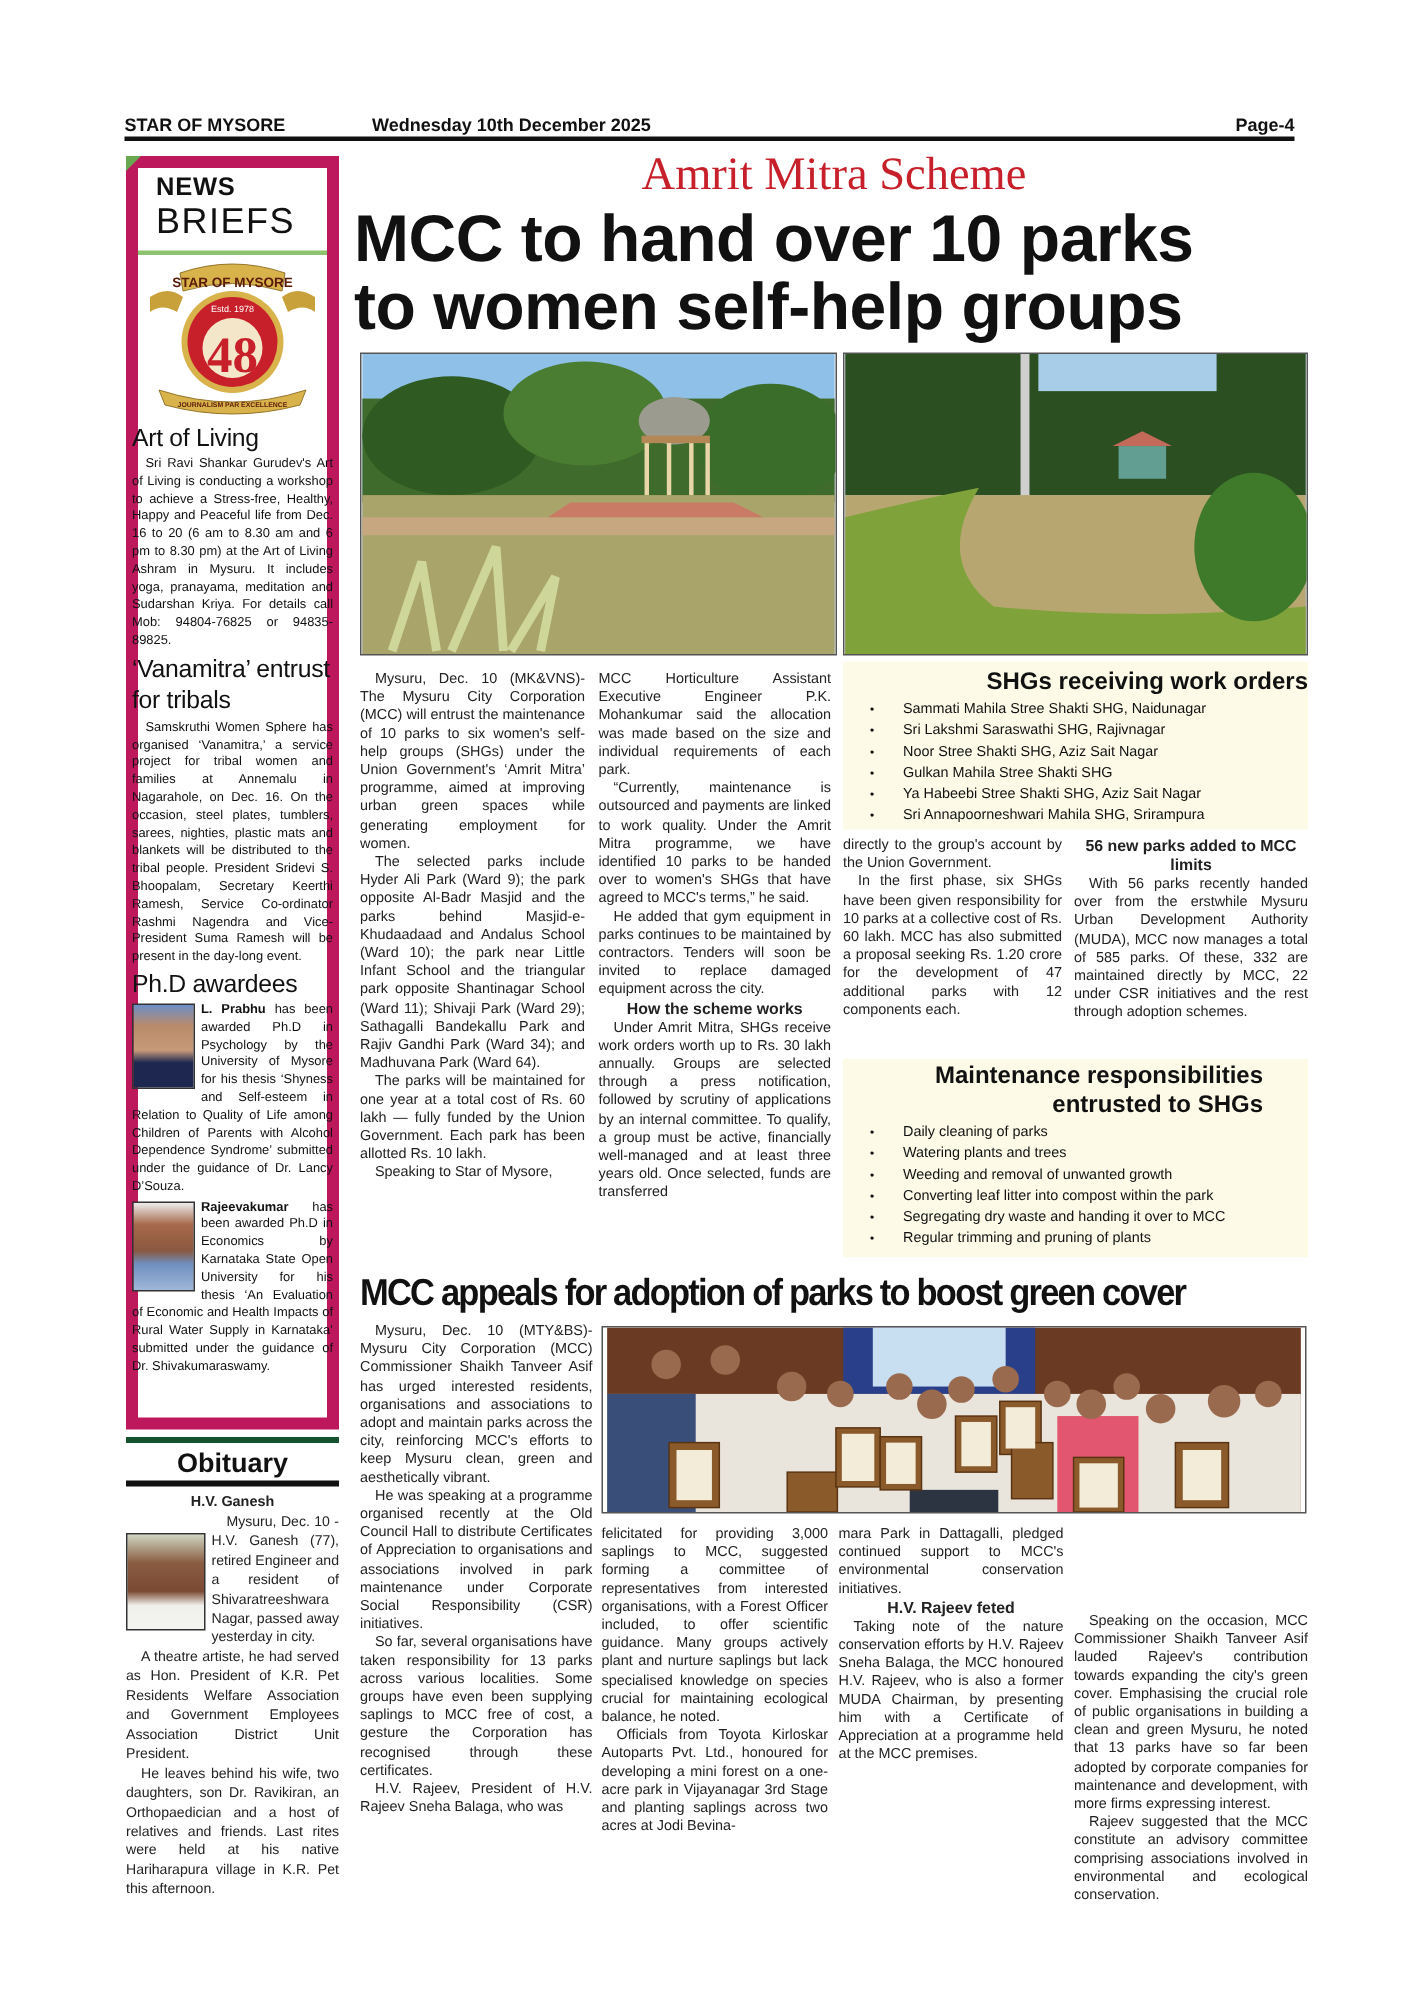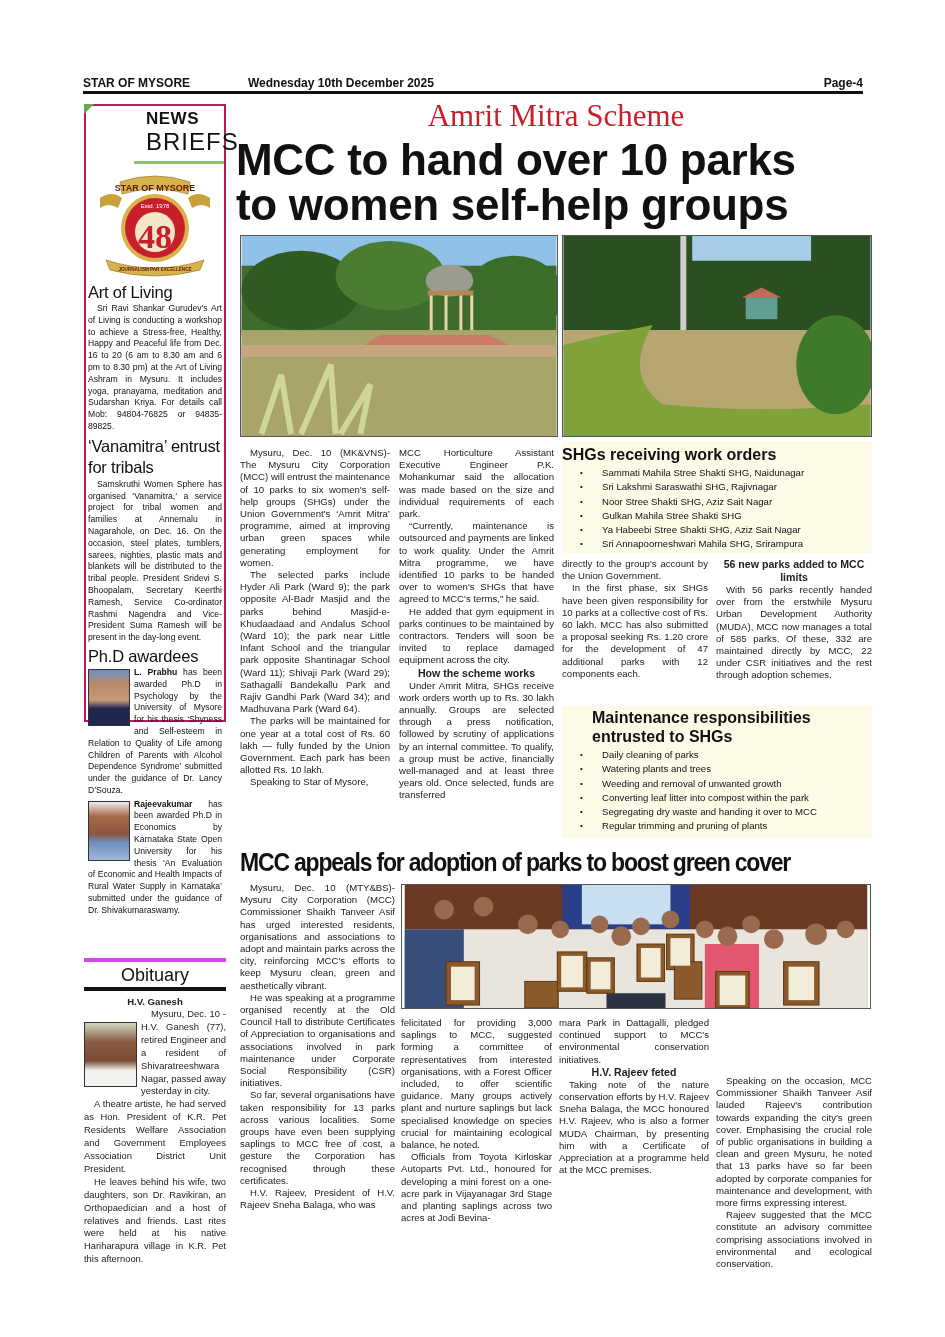--- a/index.html
+++ b/index.html
@@ -1,42 +1,42 @@
 <!DOCTYPE html>
 <html><head>
 <meta charset="utf-8">
 <style>
 *{box-sizing:border-box;margin:0;padding:0}
 body{width:945px;height:1337px;background:#fff;font-family:"Liberation Sans",sans-serif;color:#111;position:relative;overflow:hidden}
 .abs{position:absolute}
 .mast{left:83px;top:76px;width:780px;height:14px;font-size:12px;font-weight:bold;font-family:"Liberation Sans",sans-serif;}
 .mast span{position:absolute;top:0}
 .rule{left:83px;top:91px;width:780px;height:3px;background:#111}
-.briefs{left:84px;top:104px;width:142px;height:618px;border:2px solid #be185d;padding-left:48px;}
+.briefs{left:84px;top:104px;width:142px;height:849px;border:8px solid #be185d;}
 .briefs .hdr{height:58px;border-bottom:3px solid #8dc36f;padding:4px 0 0 12px}
 .briefs .hdr .n{font-size:17px;font-weight:bold;line-height:18px;letter-spacing:0.5px}
 .briefs .hdr .b{font-size:24px;line-height:28px;letter-spacing:1px}
 .corner{left:84px;top:104px;width:0;height:0;border-top:10px solid #6aa84f;border-right:10px solid transparent}
 .logo{left:92px;top:168px;width:126px;height:110px}
 .bh{font-size:16.5px;line-height:19px;color:#111;margin:2px 0 1px 0;letter-spacing:-0.2px}
 .bt{font-size:8.6px;line-height:11.8px;text-align:justify;text-indent:9px}
 .btxt{left:88px;top:281px;width:134px}
 .sub{font-family:"Liberation Serif",serif;color:#c8202a;font-size:31px;left:236px;top:98px;width:640px;text-align:center;line-height:36px}
 .h1{left:236px;top:137px;width:640px;font-size:44px;font-weight:900;line-height:45px;letter-spacing:-0.3px;font-family:"Liberation Sans",sans-serif}
 .photo{border:1px solid #555;overflow:hidden}
 .col{font-size:9.6px;line-height:12.2px;text-align:justify;color:#222}
 .col p{text-indent:10px}
 .col .sh{font-weight:bold;font-size:10.6px;text-align:center;text-indent:0;line-height:13px}
 .box{background:#fdfbe8}
-.box h3{font-size:16px;text-align:left;font-weight:bold;line-height:19px;padding-top:4px}
+.box h3{font-size:16px;text-align:right;font-weight:bold;line-height:19px;padding-top:4px}
 .box ul{list-style:none;padding-left:18px;margin-top:2px}
 .box li{font-size:9.6px;line-height:14.3px;position:relative;padding-left:22px}
 .box li::before{content:"•";position:absolute;left:0;font-size:8px}
 .h2{left:240px;top:848px;width:632px;font-size:25px;font-weight:900;line-height:28px;letter-spacing:-1.3px;transform:scaleX(0.92);transform-origin:left;font-family:"Liberation Sans",sans-serif;white-space:nowrap}
-.obhdr{left:84px;top:958px;width:142px;border-top:4px solid #d946ef;border-bottom:4px solid #111;text-align:center;font-size:18px;font-weight:normal;line-height:24px;height:33px;padding-top:1px}
+.obhdr{left:84px;top:958px;width:142px;border-top:4px solid #14532d;border-bottom:4px solid #111;text-align:center;font-size:18px;font-weight:bold;line-height:24px;height:33px;padding-top:1px}
 .pic{background:linear-gradient(#2b2b3a,#1c2a55);border:1px solid #333}
 </style>
 </head>
 <body>
 
 <div class="abs mast">
   <span style="left:0">STAR OF MYSORE</span>
   <span style="left:165px">Wednesday 10th December 2025</span>
   <span style="right:0">Page-4</span>
 </div>

